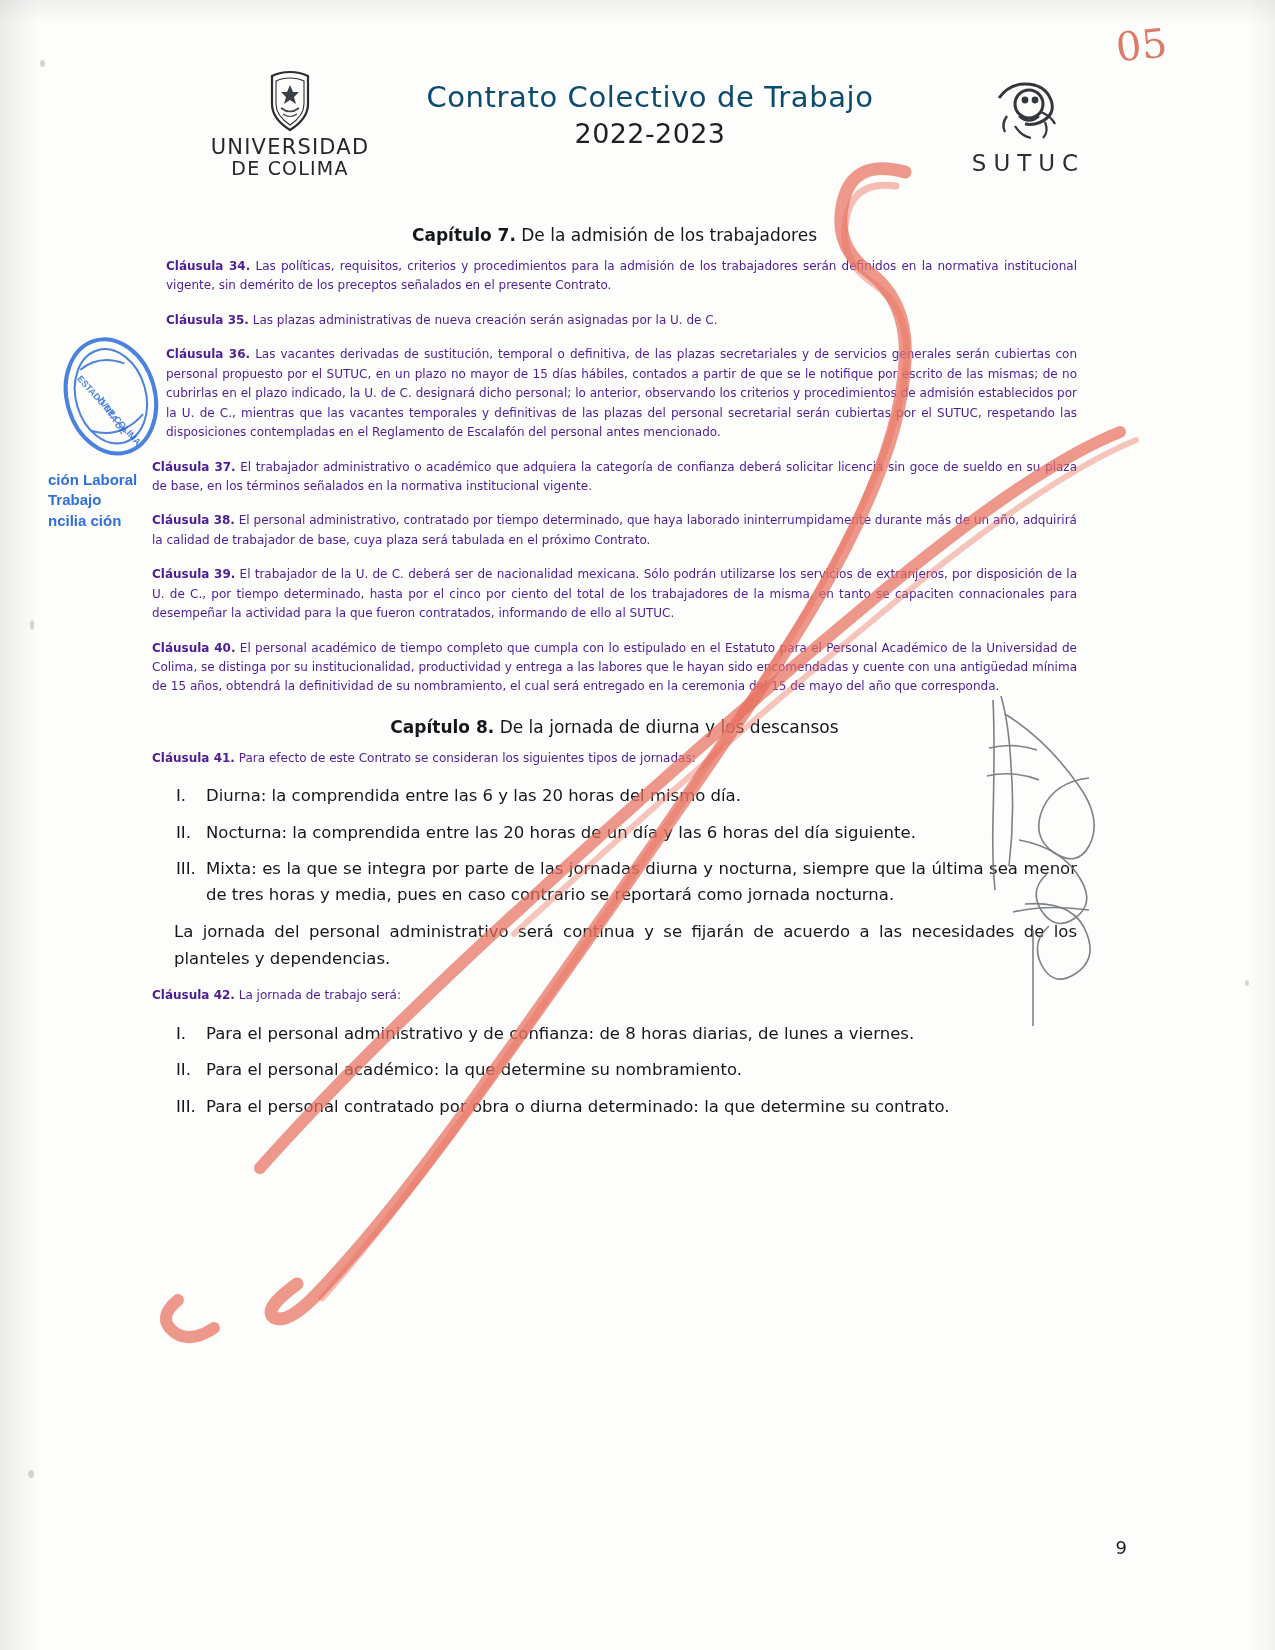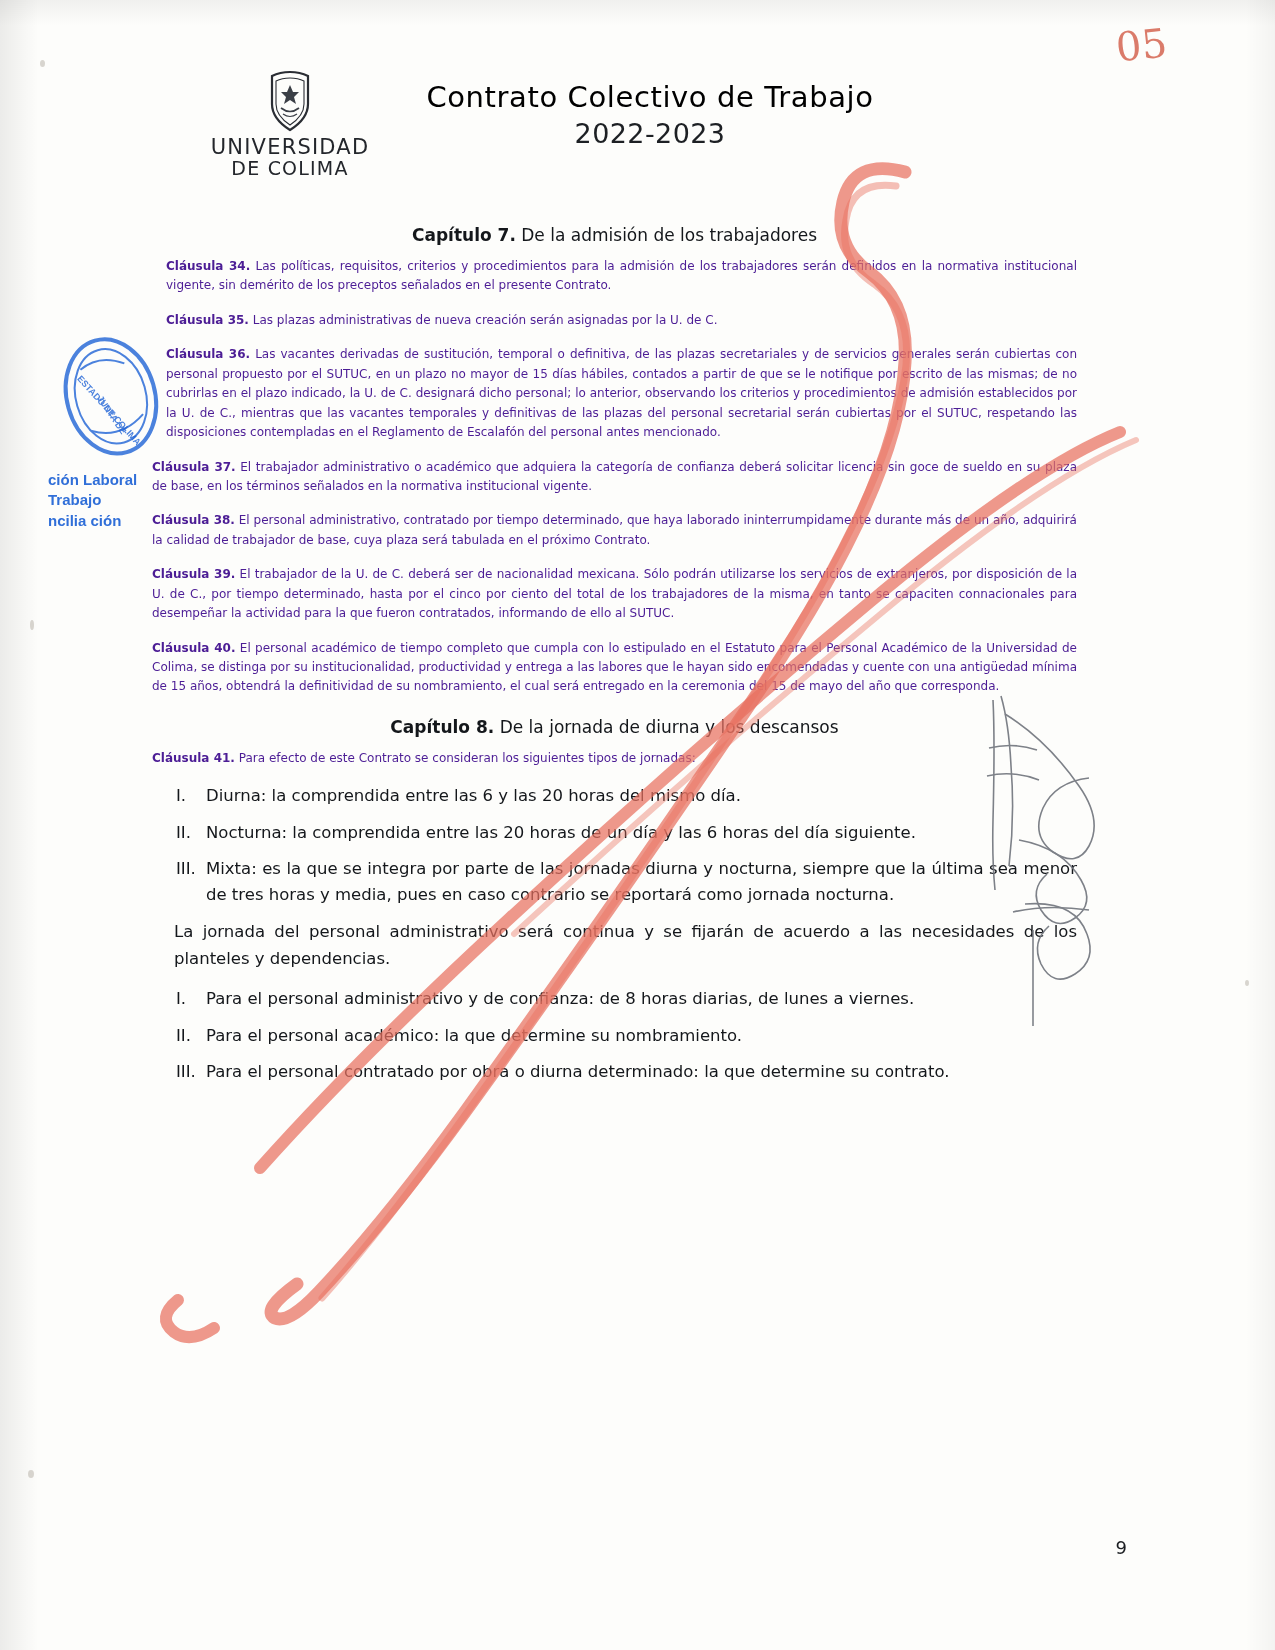--- a/index.html
+++ b/index.html
@@ -90,21 +90,21 @@
   .doc-title {
     position: absolute;
     left: 250px;
     top: 18px;
     width: 520px;
     text-align: center;
   }
   .doc-title .t1 {
     font-size: 29px;
     letter-spacing: .6px;
-    color: #000000;
+    color: #0c4a6e;
   }
   .doc-title .t2 {
     font-size: 27px;
     letter-spacing: .4px;
     margin-top: 4px;
     color: #1d2024;
   }
   .logo-sutuc {
     position: absolute;
     left: 790px;
@@ -269,20 +269,36 @@
         </div>
         <div class="l1">UNIVERSIDAD</div>
         <div class="l2">DE COLIMA</div>
       </div>
 
       <div class="doc-title">
         <div class="t1">Contrato Colectivo de Trabajo</div>
         <div class="t2">2022-2023</div>
       </div>
 
+      <div class="logo-sutuc">
+        <div class="mark">
+          <svg viewBox="0 0 80 66" width="80" height="66" aria-hidden="true">
+            <path d="M14 20 q10 -14 26 -14 q20 0 26 16 q4 11 -4 18 q-9 8 -22 6" fill="none" stroke="#33363c" stroke-width="3"></path>
+            <circle cx="44" cy="26" r="14" fill="none" stroke="#33363c" stroke-width="3"></circle>
+            <circle cx="40" cy="22" r="3.4" fill="#33363c"></circle>
+            <circle cx="50" cy="22" r="3.4" fill="#33363c"></circle>
+            <path d="M34 38 q10 9 20 0" fill="none" stroke="#33363c" stroke-width="2.4"></path>
+            <path d="M56 34 q10 4 14 12" fill="none" stroke="#33363c" stroke-width="2.4"></path>
+            <path d="M22 38 q-6 8 -2 16" fill="none" stroke="#33363c" stroke-width="2.4"></path>
+            <path d="M30 48 q6 10 16 12" fill="none" stroke="#33363c" stroke-width="2.2"></path>
+            <path d="M60 44 q4 10 -2 16" fill="none" stroke="#33363c" stroke-width="2.2"></path>
+          </svg>
+        </div>
+        <div class="name">SUTUC</div>
+      </div>
 
     </div>
 
     <div class="textcol">
 
       <div class="chapter">
         <span class="ch-label">Capítulo 7.</span>
         <span>De la admisión de los trabajadores</span>
       </div>
 
@@ -341,20 +357,24 @@
           <span class="txt">Nocturna: la comprendida entre las 20 horas de un día y las 6 horas del día siguiente.</span>
         </div>
         <div class="list-item">
           <span class="num">III.</span>
           <span class="txt">Mixta: es la que se integra por parte de las jornadas diurna y nocturna, siempre que la última sea menor de tres horas y media, pues en caso contrario se reportará como jornada nocturna.</span>
         </div>
       </div>
 
       <p class="para">La jornada del personal administrativo será continua y se fijarán de acuerdo a las necesidades de los planteles y dependencias.</p>
 
+      <p class="clause">
+        <span class="lbl">Cláusula 42.</span>
+        <span>La jornada de trabajo será:</span>
+      </p>
 
       <div class="list">
         <div class="list-item">
           <span class="num">I.</span>
           <span class="txt">Para el personal administrativo y de confianza: de 8 horas diarias, de lunes a viernes.</span>
         </div>
         <div class="list-item">
           <span class="num">II.</span>
           <span class="txt">Para el personal académico: la que determine su nombramiento.</span>
         </div>

